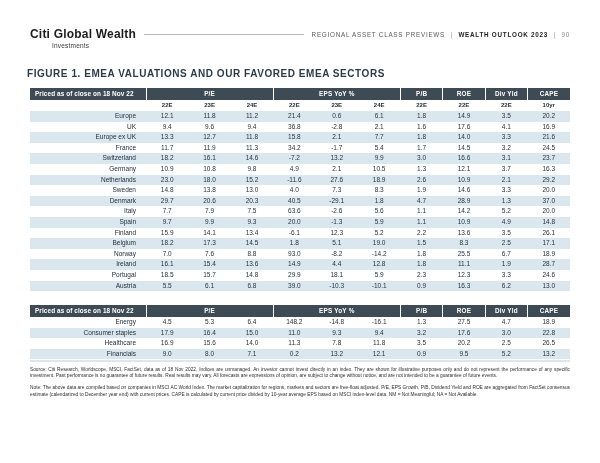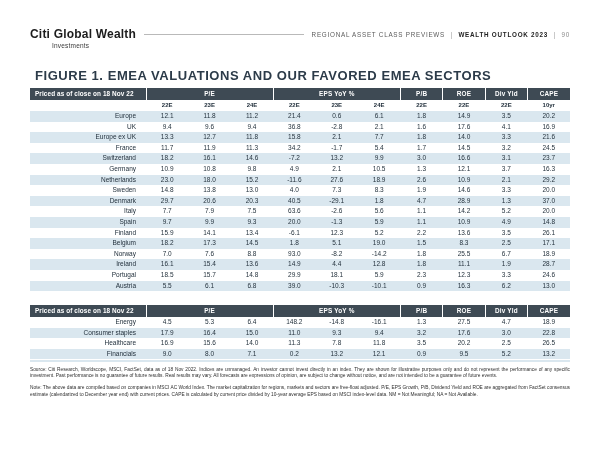--- a/index.html
+++ b/index.html
@@ -11,21 +11,21 @@
   .brand{flex:0 0 auto;}
   .brand-line1{font-size:12px;font-weight:600;color:#1c1c1c;letter-spacing:.2px;line-height:9px;}
   .brand-line2{font-size:6.5px;color:#3a3a3a;letter-spacing:.2px;margin-left:22px;line-height:8px;margin-top:3px;}
   .header-rule{flex:1 1 auto;height:1px;background:#b9b9b9;margin:4px 8px 0 8px;}
   .header-meta{flex:0 0 auto;font-size:6.3px;letter-spacing:.75px;color:#5a5a5a;line-height:9px;white-space:nowrap;}
   .header-meta .pub{color:#222;font-weight:700;}
   .header-meta .sep{color:#9a9a9a;margin:0 3px;}
   .header-meta .pg{color:#8a8a8a;}
 
   
-  .figure-title{position:absolute;top:68px;left:35px;font-size:13px;font-weight:600;
+  .figure-title{position:absolute;top:68px;left:27px;font-size:10px;font-weight:600;
                 letter-spacing:.55px;color:#2c3b49;}
 
   
   .tbl-wrap{position:absolute;left:30px;width:540px;}
   #table-0{top:88px;}
   #table-1{top:305px;}
   table{border-collapse:collapse;table-layout:fixed;width:540px;}
   th,td{padding:0;margin:0;white-space:nowrap;overflow:hidden;font-weight:normal;}
   col.c-label{width:116px;}
   col.c-num{width:42.4px;}

